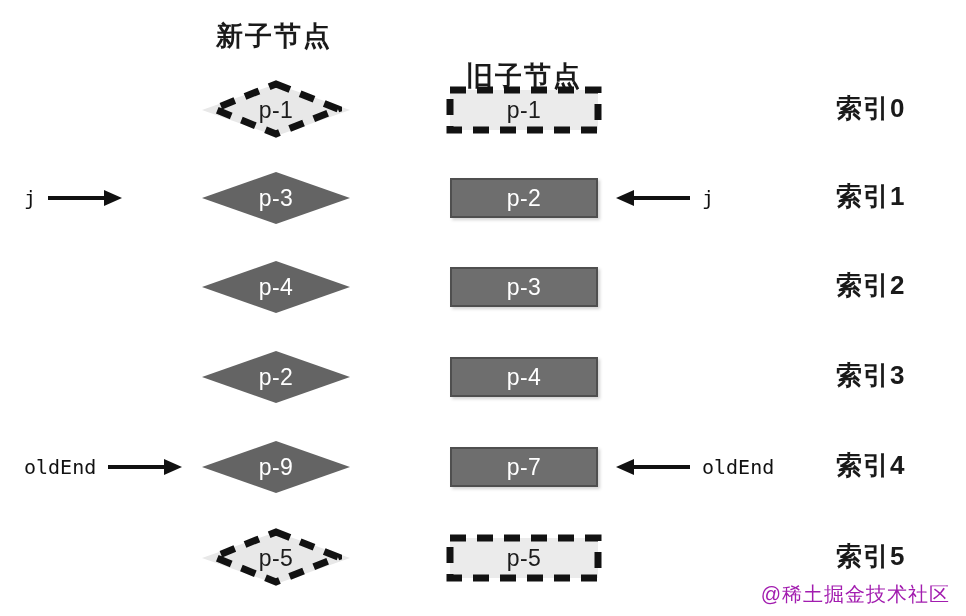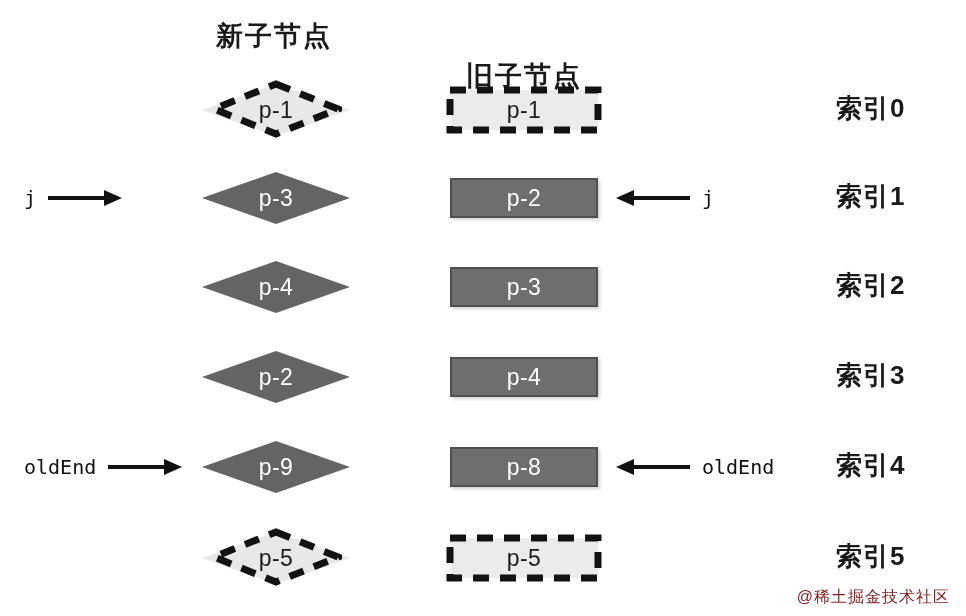--- a/index.html
+++ b/index.html
@@ -173,22 +173,22 @@
     letter-spacing: 1px;
     white-space: nowrap;
   }
 
   
   #watermark {
     position: absolute;
     right: 16px;
     bottom: 8px;
     font-family: "Liberation Sans", sans-serif;
-    font-size: 16px;
-    color: #7f1d1d;
+    font-size: 20px;
+    color: #a21caf;
     letter-spacing: 1px;
     white-space: nowrap;
     margin-left: 16px;
   }
 </style>
 </head>
 <body>
 
 <div id="canvas">
 
@@ -274,21 +274,21 @@
               <polygon points="56,2 74,10 56,18" fill="#111111"></polygon>
             </svg>
           </span>
         </div>
         <div class="diamond-wrap">
           <div class="diamond"></div>
           <div class="diamond-label">p-9</div>
         </div>
         <div class="rect-wrap">
           <div class="rect"></div>
-          <div class="rect-label">p-8</div>
+          <div class="rect-label">p-7</div>
         </div>
         <div class="ptr ptr-right">
           <span style="margin-right:12px;">
             <svg class="arrow-svg" width="74" height="20" viewBox="0 0 74 20" aria-hidden="true">
               <polygon points="18,2 0,10 18,18" fill="#111111"></polygon>
               <line x1="16" y1="10" x2="74" y2="10" stroke="#111111" stroke-width="4"></line>
             </svg>
           </span>
           <span class="ptr-label">oldEnd</span>
         </div>

